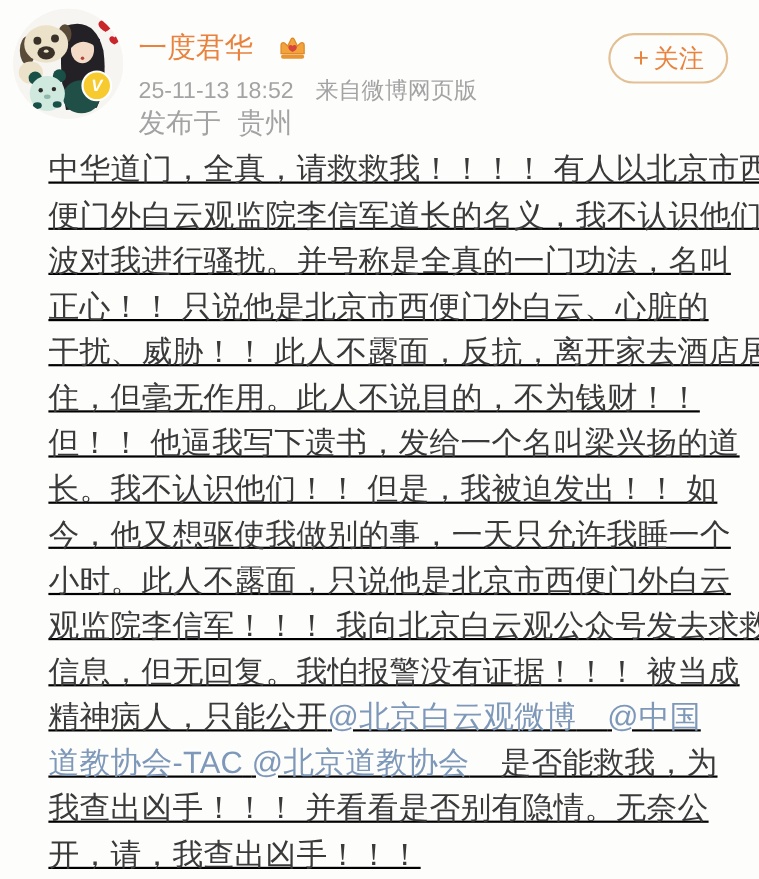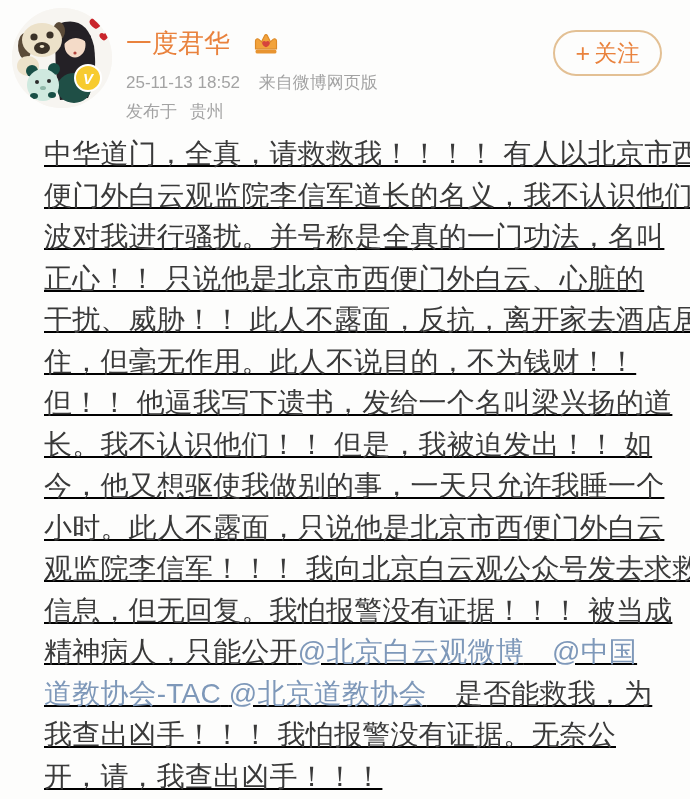--- a/index.html
+++ b/index.html
@@ -38,27 +38,27 @@
   }
   .username {
     font-size: 26px; line-height: 34px;
     color: var(--accent-orange, #e9823d);
     cursor: pointer; white-space: nowrap;
   }
   .crown { width: 28px; height: 28px; display: inline-flex; }
   .crown svg { width: 28px; height: 28px; }
   .meta-row {
     position: absolute; left: 126px; top: 70px;
-    font-size: 17px; line-height: 26px;
+    font-size: 21px; line-height: 26px;
     color: var(--meta-gray, #a3a3a3); white-space: nowrap;
   }
   .meta-row .src { margin-left: 14px; cursor: pointer; }
   .meta-row2 {
     position: absolute; left: 126px; top: 99px;
-    font-size: 17px; line-height: 26px;
+    font-size: 25px; line-height: 26px;
     color: var(--meta-gray, #a3a3a3); white-space: nowrap;
   }
   .meta-row2 .loc { margin-left: 8px; cursor: pointer; }
   .follow {
     position: absolute; right: 28px; top: 30px;
     height: 46px; padding: 0 20px;
     border: 2px solid var(--follow-border, #e3c094);
     border-radius: 23px;
     background: transparent;
     color: var(--accent-orange, #e9823d);
@@ -180,17 +180,17 @@
       <div class="post-line"><span>干扰、威胁！！ 此人不露面，反抗，离开家去酒店居</span></div>
       <div class="post-line"><span>住，但毫无作用。此人不说目的，不为钱财！！</span></div>
       <div class="post-line"><span>但！！ 他逼我写下遗书，发给一个名叫梁兴扬的道</span></div>
       <div class="post-line"><span>长。我不认识他们！！ 但是，我被迫发出！！ 如</span></div>
       <div class="post-line"><span>今，他又想驱使我做别的事，一天只允许我睡一个</span></div>
       <div class="post-line"><span>小时。此人不露面，只说他是北京市西便门外白云</span></div>
       <div class="post-line"><span>观监院李信军！！！ 我向北京白云观公众号发去求救</span></div>
       <div class="post-line"><span>信息，但无回复。我怕报警没有证据！！！ 被当成</span></div>
       <div class="post-line"><span>精神病人，只能公开</span><span class="mention">@北京白云观微博</span><span>　</span><span class="mention">@中国</span></div>
       <div class="post-line"><span class="mention">道教协会-TAC</span><span> </span><span class="mention">@北京道教协会</span><span>　是否能救我，为</span></div>
-      <div class="post-line"><span>我查出凶手！！！ 我怕报警没有证据。无奈公</span></div>
+      <div class="post-line"><span>我查出凶手！！！ 并看看是否别有隐情。无奈公</span></div>
       <div class="post-line"><span>开，请，我查出凶手！！！</span></div>
     </div>
 
 </div>
 
 </body></html>

